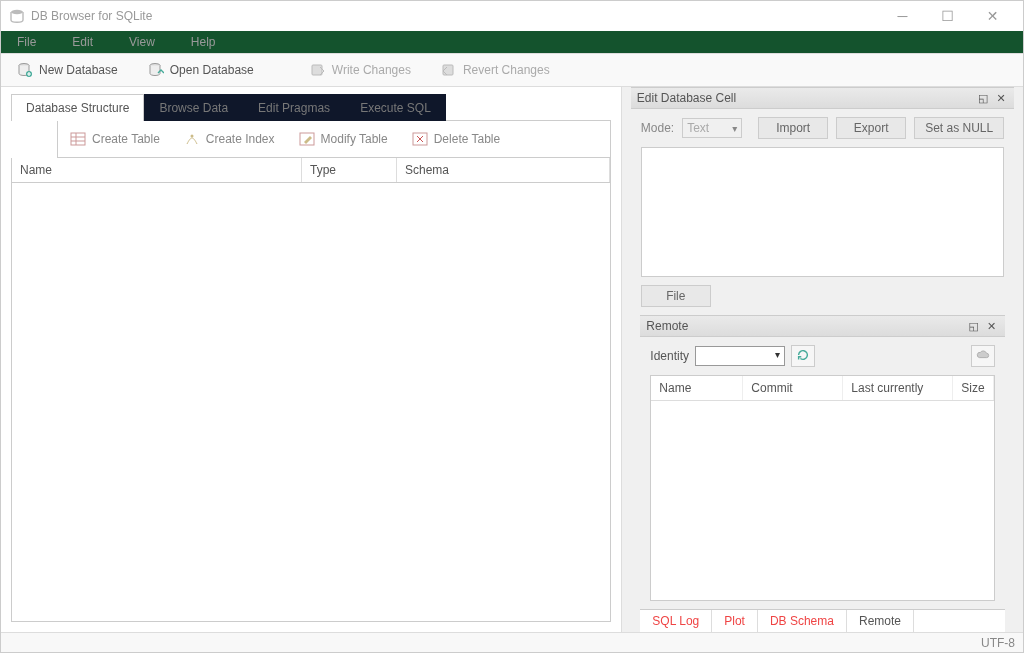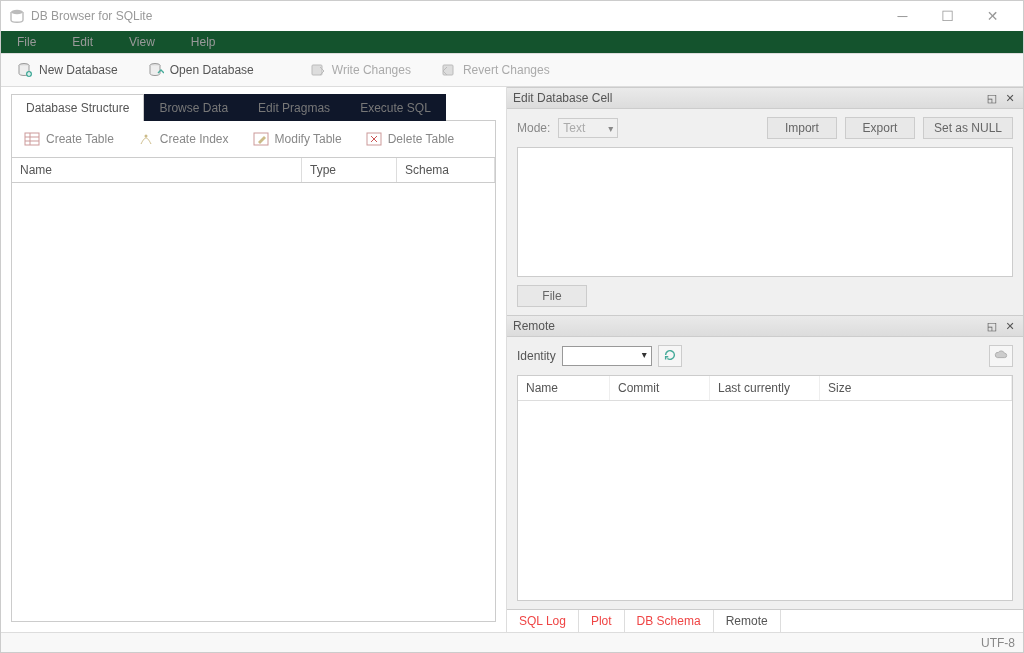--- a/index.html
+++ b/index.html
@@ -48,34 +48,34 @@
 .tabs { display: flex; gap: 0; border-bottom: 1px solid #ccc; }
 .tab {
   padding: 6px 14px; color: #777; cursor: pointer;
   border: 1px solid transparent; border-bottom: none;
   position: relative; top: 1px; background: #0f172a;
 }
 .tab.active {
   border-color: #ccc; color: #555; background: #fff;
 }
 .subtoolbar {
-  display: flex; gap: 12px; padding: 8px 6px; border: 1px solid #ccc; border-top: none;
+  display: flex; gap: 12px; padding: 8px 6px; border: 1px solid #ccc; border-top: none; margin-left: 46px;
 }
 .subtoolbar .tbtn { display: flex; align-items: center; gap: 6px; padding: 2px 6px; color: #888; cursor: pointer; }
 .tree-header {
   display: flex; border: 1px solid #ccc; border-top: none; background: #fff;
 }
 .tree-header .col {
   padding: 5px 8px; color: #555; border-right: 1px solid #ddd;
 }
 .tree-body {
   flex: 1; border: 1px solid #ccc; border-top: none; background: #fff;
 }
 .right-pane {
-  width: 517px; display: flex; flex-direction: column; border-left: 1px solid #ddd; background: #f0f0f0;
+  width: 402px; display: flex; flex-direction: column; border-left: 1px solid #ddd; background: #f0f0f0; align-items: center;
 }
 .panel { display: flex; flex-direction: column; }
 .panel-header {
   height: 22px; background: linear-gradient(#eaeaea,#dcdcdc);
   border-top: 1px solid #ccc; border-bottom: 1px solid #ccc;
   display: flex; align-items: center; padding: 0 6px; color: #555;
 }
 .panel-header .ptitle { flex: 1; }
 .panel-header .pbtn { width: 14px; height: 14px; margin-left: 4px; color: #555; cursor: pointer; display:flex; align-items:center; justify-content:center; font-size:11px; }
 .cell-body { padding: 8px 10px; display: flex; flex-direction: column; gap: 8px; }

